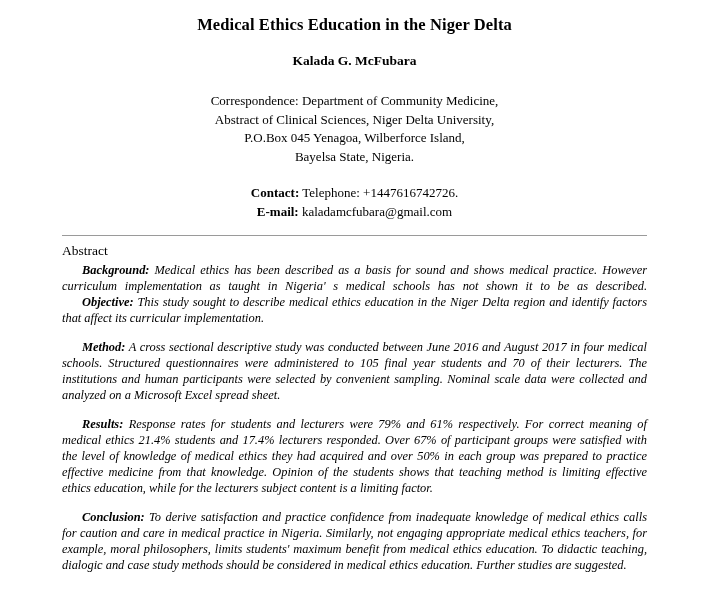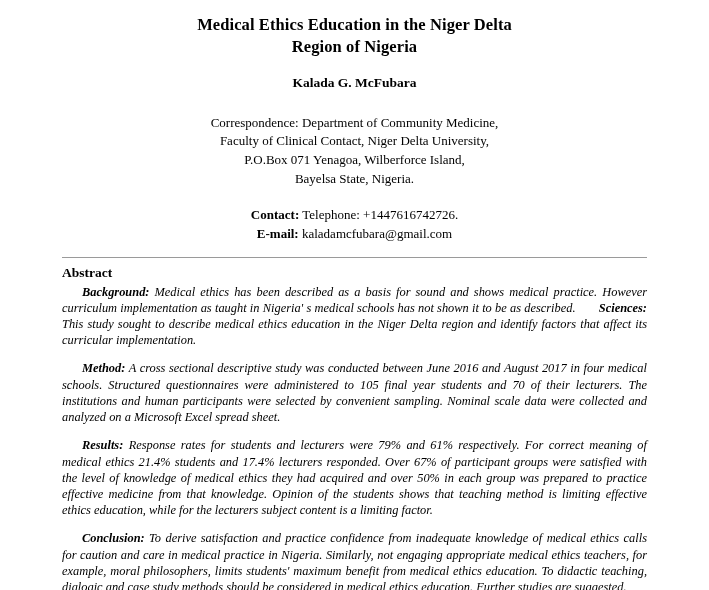--- a/index.html
+++ b/index.html
@@ -56,21 +56,21 @@
   .contact .lbl {
     font-weight: bold;
     text-align: center;
   }
   .rule {
     border: 0;
     border-top: 1px solid #9a9a9a;
     margin: 13px 0 0 0;
   }
   .abstract-heading {
-    font-weight: bold;
+    font-weight: normal;
     font-size: 13.5px;
     margin-top: 7px;
   }
   .abs-para {
     font-size: 12.4px;
     font-style: italic;
     text-align: justify;
     line-height: 1.30;
     margin-top: 9px;
   }
@@ -83,43 +83,42 @@
     margin-left: 20px;
   }
 </style>
 </head>
 <body>
 
 <div class="page">
 
   <div class="title">
     <span>Medical Ethics Education in the Niger Delta</span>
-    <span class="line2">Region of Nigeria</span>
   </div>
 
   <div class="author">Kalada G. McFubara</div>
 
   <div class="correspondence">
     <div><span class="lbl">Correspondence:</span><span> Department of Community Medicine,</span></div>
-    <div>Faculty of Clinical Contact, Niger Delta University,</div>
-    <div>P.O.Box 071 Yenagoa, Wilberforce Island,</div>
+    <div>Abstract of Clinical Sciences, Niger Delta University,</div>
+    <div>P.O.Box 045 Yenagoa, Wilberforce Island,</div>
     <div>Bayelsa State, Nigeria.</div>
   </div>
 
   <div class="contact">
     <div><span class="lbl">Contact:</span><span> Telephone: +1447616742726.</span></div>
     <div><span class="lbl">E-mail:</span><span> kaladamcfubara@gmail.com</span></div>
   </div>
 
   <hr class="rule">
 
   <div class="abstract-heading">Abstract</div>
 
   <p class="abs-para"><span class="run-head">Background:</span><span> Medical ethics has been described as a basis for sound and shows medical practice. However curriculum implementation as taught in Nigeria' s medical schools has not shown it to be as described.</span>
-  <span class="run-head">Sciences:</span><span> This study sought to describe medical ethics education in the Niger Delta region and identify factors that affect its curricular implementation.</span></p>
+  <span class="run-head">Objective:</span><span> This study sought to describe medical ethics education in the Niger Delta region and identify factors that affect its curricular implementation.</span></p>
 
   <p class="abs-para"><span class="run-head">Method:</span><span> A cross sectional descriptive study was conducted between June 2016 and August 2017 in four medical schools. Structured questionnaires were administered to 105 final year students and 70 of their lecturers. The institutions and human participants were selected by convenient sampling. Nominal scale data were collected and analyzed on a Microsoft Excel spread sheet.</span></p>
 
   <p class="abs-para"><span class="run-head">Results:</span><span> Response rates for students and lecturers were 79% and 61% respectively. For correct meaning of medical ethics 21.4% students and 17.4% lecturers responded. Over 67% of participant groups were satisfied with the level of knowledge of medical ethics they had acquired and over 50% in each group was prepared to practice effective medicine from that knowledge. Opinion of the students shows that teaching method is limiting effective ethics education, while for the lecturers subject content is a limiting factor.</span></p>
 
   <p class="abs-para"><span class="run-head">Conclusion:</span><span> To derive satisfaction and practice confidence from inadequate knowledge of medical ethics calls for caution and care in medical practice in Nigeria. Similarly, not engaging appropriate medical ethics teachers, for example, moral philosophers, limits students' maximum benefit from medical ethics education. To didactic teaching, dialogic and case study methods should be considered in medical ethics education. Further studies are suggested.</span></p>
 
 </div>
 
 </body></html>

